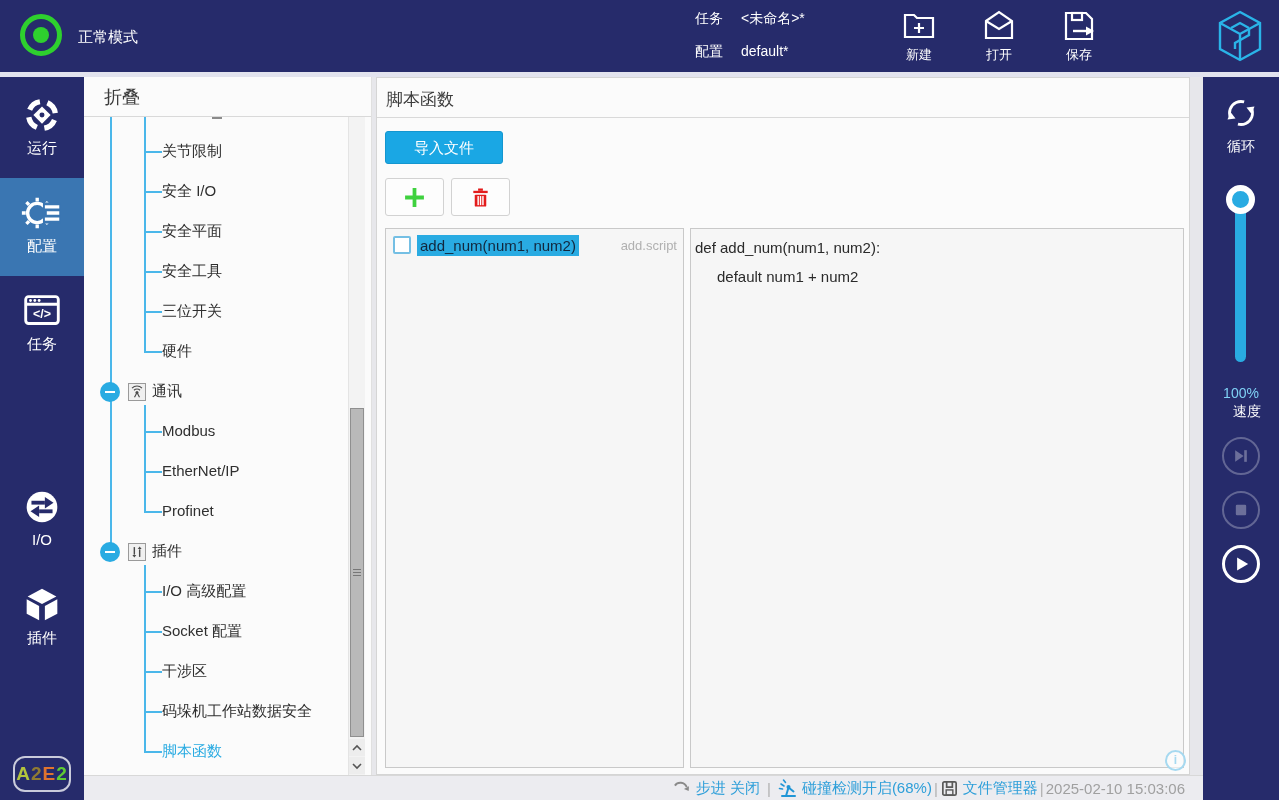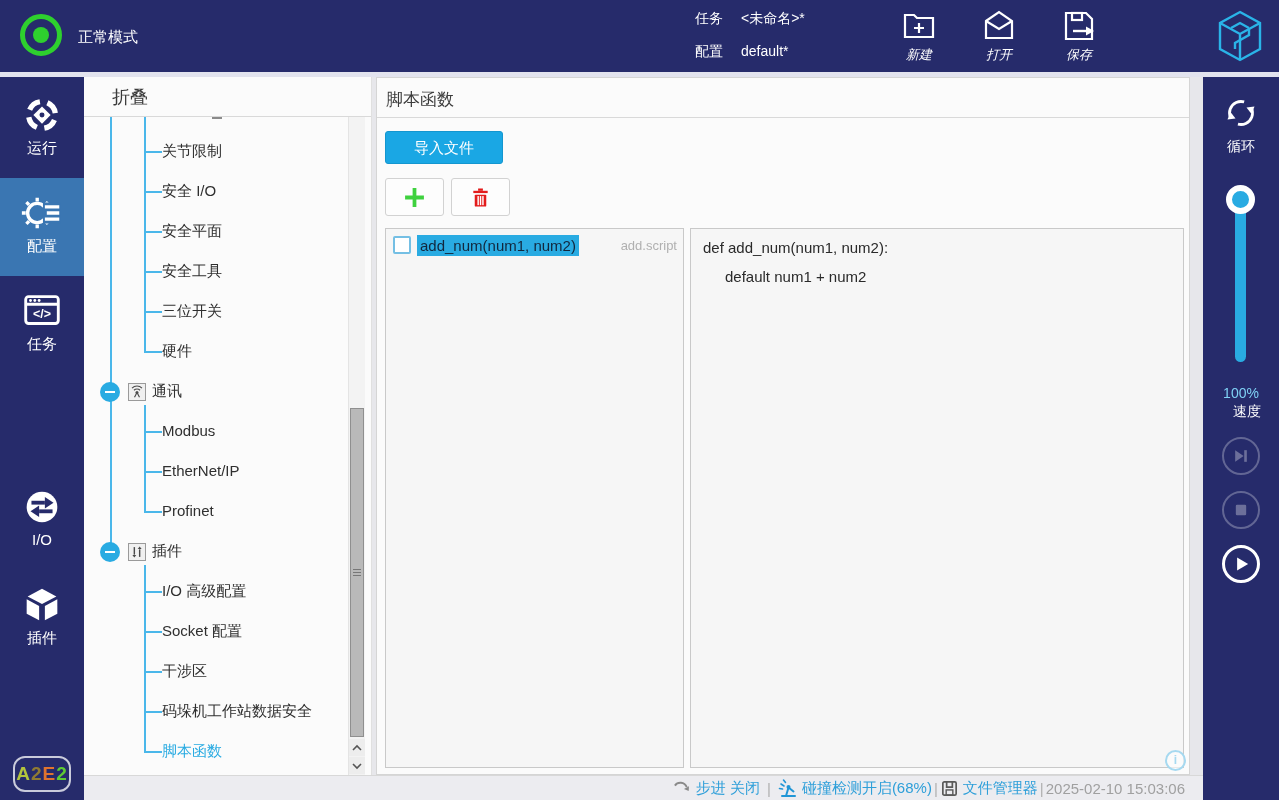--- a/index.html
+++ b/index.html
@@ -9,36 +9,36 @@
 
   
   .topbar { position:absolute; left:0; top:0; width:1279px; height:72px; background:#262b6b; }
   .topstrip { position:absolute; left:0; top:72px; width:1279px; height:5px; background:#e2e3ee; }
   .status-dot { position:absolute; left:20px; top:14px; width:42px; height:42px; border:5px solid #2ed02e; border-radius:50%; }
   .status-dot .dot { position:absolute; left:8px; top:8px; width:16px; height:16px; background:#2ed02e; border-radius:50%; }
   .mode-label { position:absolute; left:78px; top:28px; color:#fff; font-size:15px; }
   .task-row { position:absolute; left:695px; color:#fff; font-size:14px; }
   .task-row .lab { display:inline-block; width:34px; }
   .task-row .val { margin-left:12px; }
-  .tb-action { position:absolute; top:8px; width:52px; text-align:center; cursor:pointer;font-style:italic; }
+  .tb-action { position:absolute; top:8px; width:52px; text-align:center; cursor:pointer; }
   .tb-action svg { display:block; margin:0 auto; }
   .tb-action .alabel { color:#fff; font-size:13px; margin-top:2px; }
   .logo { position:absolute; left:1216px; top:8px; }
 
   
   .nav { position:absolute; left:0; top:77px; width:84px; height:723px; background:#262b6b; }
   .nav-item { position:absolute; left:0; width:84px; height:98px; text-align:center; cursor:pointer; }
   .nav-item svg { display:block; margin:12px auto 0 auto; }
   .nav-item .nlabel { color:#fff; font-size:15px; margin-top:1px; }
   .nav-item.active { background:#3a76b2; }
   .nav-badge { position:absolute; left:13px; top:679px; width:58px; height:36px; border:2px solid #c9cbdb; border-radius:12px; text-align:center; line-height:32px; font-size:19px; font-weight:bold; letter-spacing:1px; cursor:pointer; }
 
   
   .tree-panel { position:absolute; left:84px; top:77px; width:288px; height:698px; background:#fbfbfb; border-right:1px solid #e0e0e0; }
-  .tree-header { position:absolute; left:0; top:0; width:100%; height:40px; border-bottom:1px solid #d9d9d9; font-size:18px; color:#3a3a3a; line-height:40px; padding-left:28px; cursor:pointer; }
+  .tree-header { position:absolute; left:0; top:0; width:100%; height:40px; border-bottom:1px solid #d9d9d9; font-size:18px; color:#3a3a3a; line-height:40px; padding-left:20px; cursor:pointer; }
   .tree-area { position:absolute; left:0; top:40px; width:100%; height:658px; overflow:hidden; }
   .spine { position:absolute; width:2px; background:#4ab7ea; }
   .trow { position:absolute; left:0; width:262px; height:40px; cursor:pointer; }
   .trow .branch { position:absolute; left:60px; top:19px; width:18px; height:2px; background:#4ab7ea; }
   .trow .tlabel { position:absolute; left:78px; top:10px; font-size:15px; color:#2f2f2f; white-space:nowrap; }
   .trow.lvl1 .tlabel { left:68px; }
   .trow.sel .tlabel { color:#29abe2; }
   .toggle { position:absolute; left:16px; top:10px; width:20px; height:20px; background:#29abe2; border-radius:50%; }
   .toggle .minus { position:absolute; left:5px; top:9px; width:10px; height:2px; background:#fff; }
   .node-ico { position:absolute; left:44px; top:11px; width:18px; height:18px; background:#f0f0f0; border:1px solid #9a9a9a; }
@@ -53,21 +53,21 @@
   .main-title { position:absolute; left:9px; top:10px; font-size:17px; color:#3c3c3c; }
   .main-divider { position:absolute; left:0; top:39px; width:100%; height:1px; background:#d9d9d9; }
   .btn-import { position:absolute; left:8px; top:53px; width:118px; height:33px; background:#1aa7e4; border:1px solid #1496cf; border-radius:3px; color:#fff; font-size:15px; text-align:center; line-height:31px; cursor:pointer; }
   .btn-sq { position:absolute; top:100px; width:59px; height:38px; background:#fdfdfd; border:1px solid #d2d2d2; border-radius:3px; cursor:pointer; text-align:center; }
   .btn-sq svg { margin-top:7px; }
   .list-box { position:absolute; left:8px; top:150px; width:299px; height:540px; background:#f6f6f6; border:1px solid #c9c9c9; }
   .list-row { position:absolute; left:0; top:0; width:297px; height:34px; cursor:pointer; }
   .cbox { position:absolute; left:7px; top:7px; width:18px; height:18px; background:#fff; border:2px solid #74bfe4; border-radius:2px; cursor:pointer; }
   .fn-label { position:absolute; left:31px; top:6px; background:#29abe2; color:#12273d; font-size:15px; line-height:21px; padding:0 3px; white-space:nowrap; }
   .fn-file { position:absolute; right:6px; top:9px; color:#b0b0b0; font-size:13px; }
-  .code-box { position:absolute; left:313px; top:150px; width:494px; height:540px; background:#f6f6f6; border:1px solid #c9c9c9; padding:10px 12px; }
+  .code-box { position:absolute; left:313px; top:150px; width:494px; height:540px; background:#f6f6f6; border:1px solid #c9c9c9; padding:10px 4px; }
   .code-line { font-size:15px; color:#2a2a2a; white-space:pre; }
   .code-line.indent { margin-top:12px; padding-left:22px; }
   .info-ico { position:absolute; left:788px; top:672px; width:21px; height:21px; border:2px solid #a6d9f0; border-radius:50%; color:#a6d9f0; font-size:12px; font-weight:bold; text-align:center; line-height:17px; background:rgba(255,255,255,.6); cursor:pointer; }
 
   
   .rightbar { position:absolute; left:1203px; top:77px; width:76px; height:723px; background:#262b6b; }
   .loop-btn { position:absolute; left:0; top:16px; width:76px; text-align:center; cursor:pointer; }
   .loop-btn .rlabel { color:#fff; font-size:14px; margin-top:1px; }
   .slider-track { position:absolute; left:32px; top:115px; width:11px; height:170px; background:#29abe2; border-radius:6px; cursor:pointer; }
   .slider-knob { position:absolute; left:23px; top:108px; width:29px; height:29px; border:6px solid #fff; background:#29abe2; border-radius:50%; cursor:pointer; }

